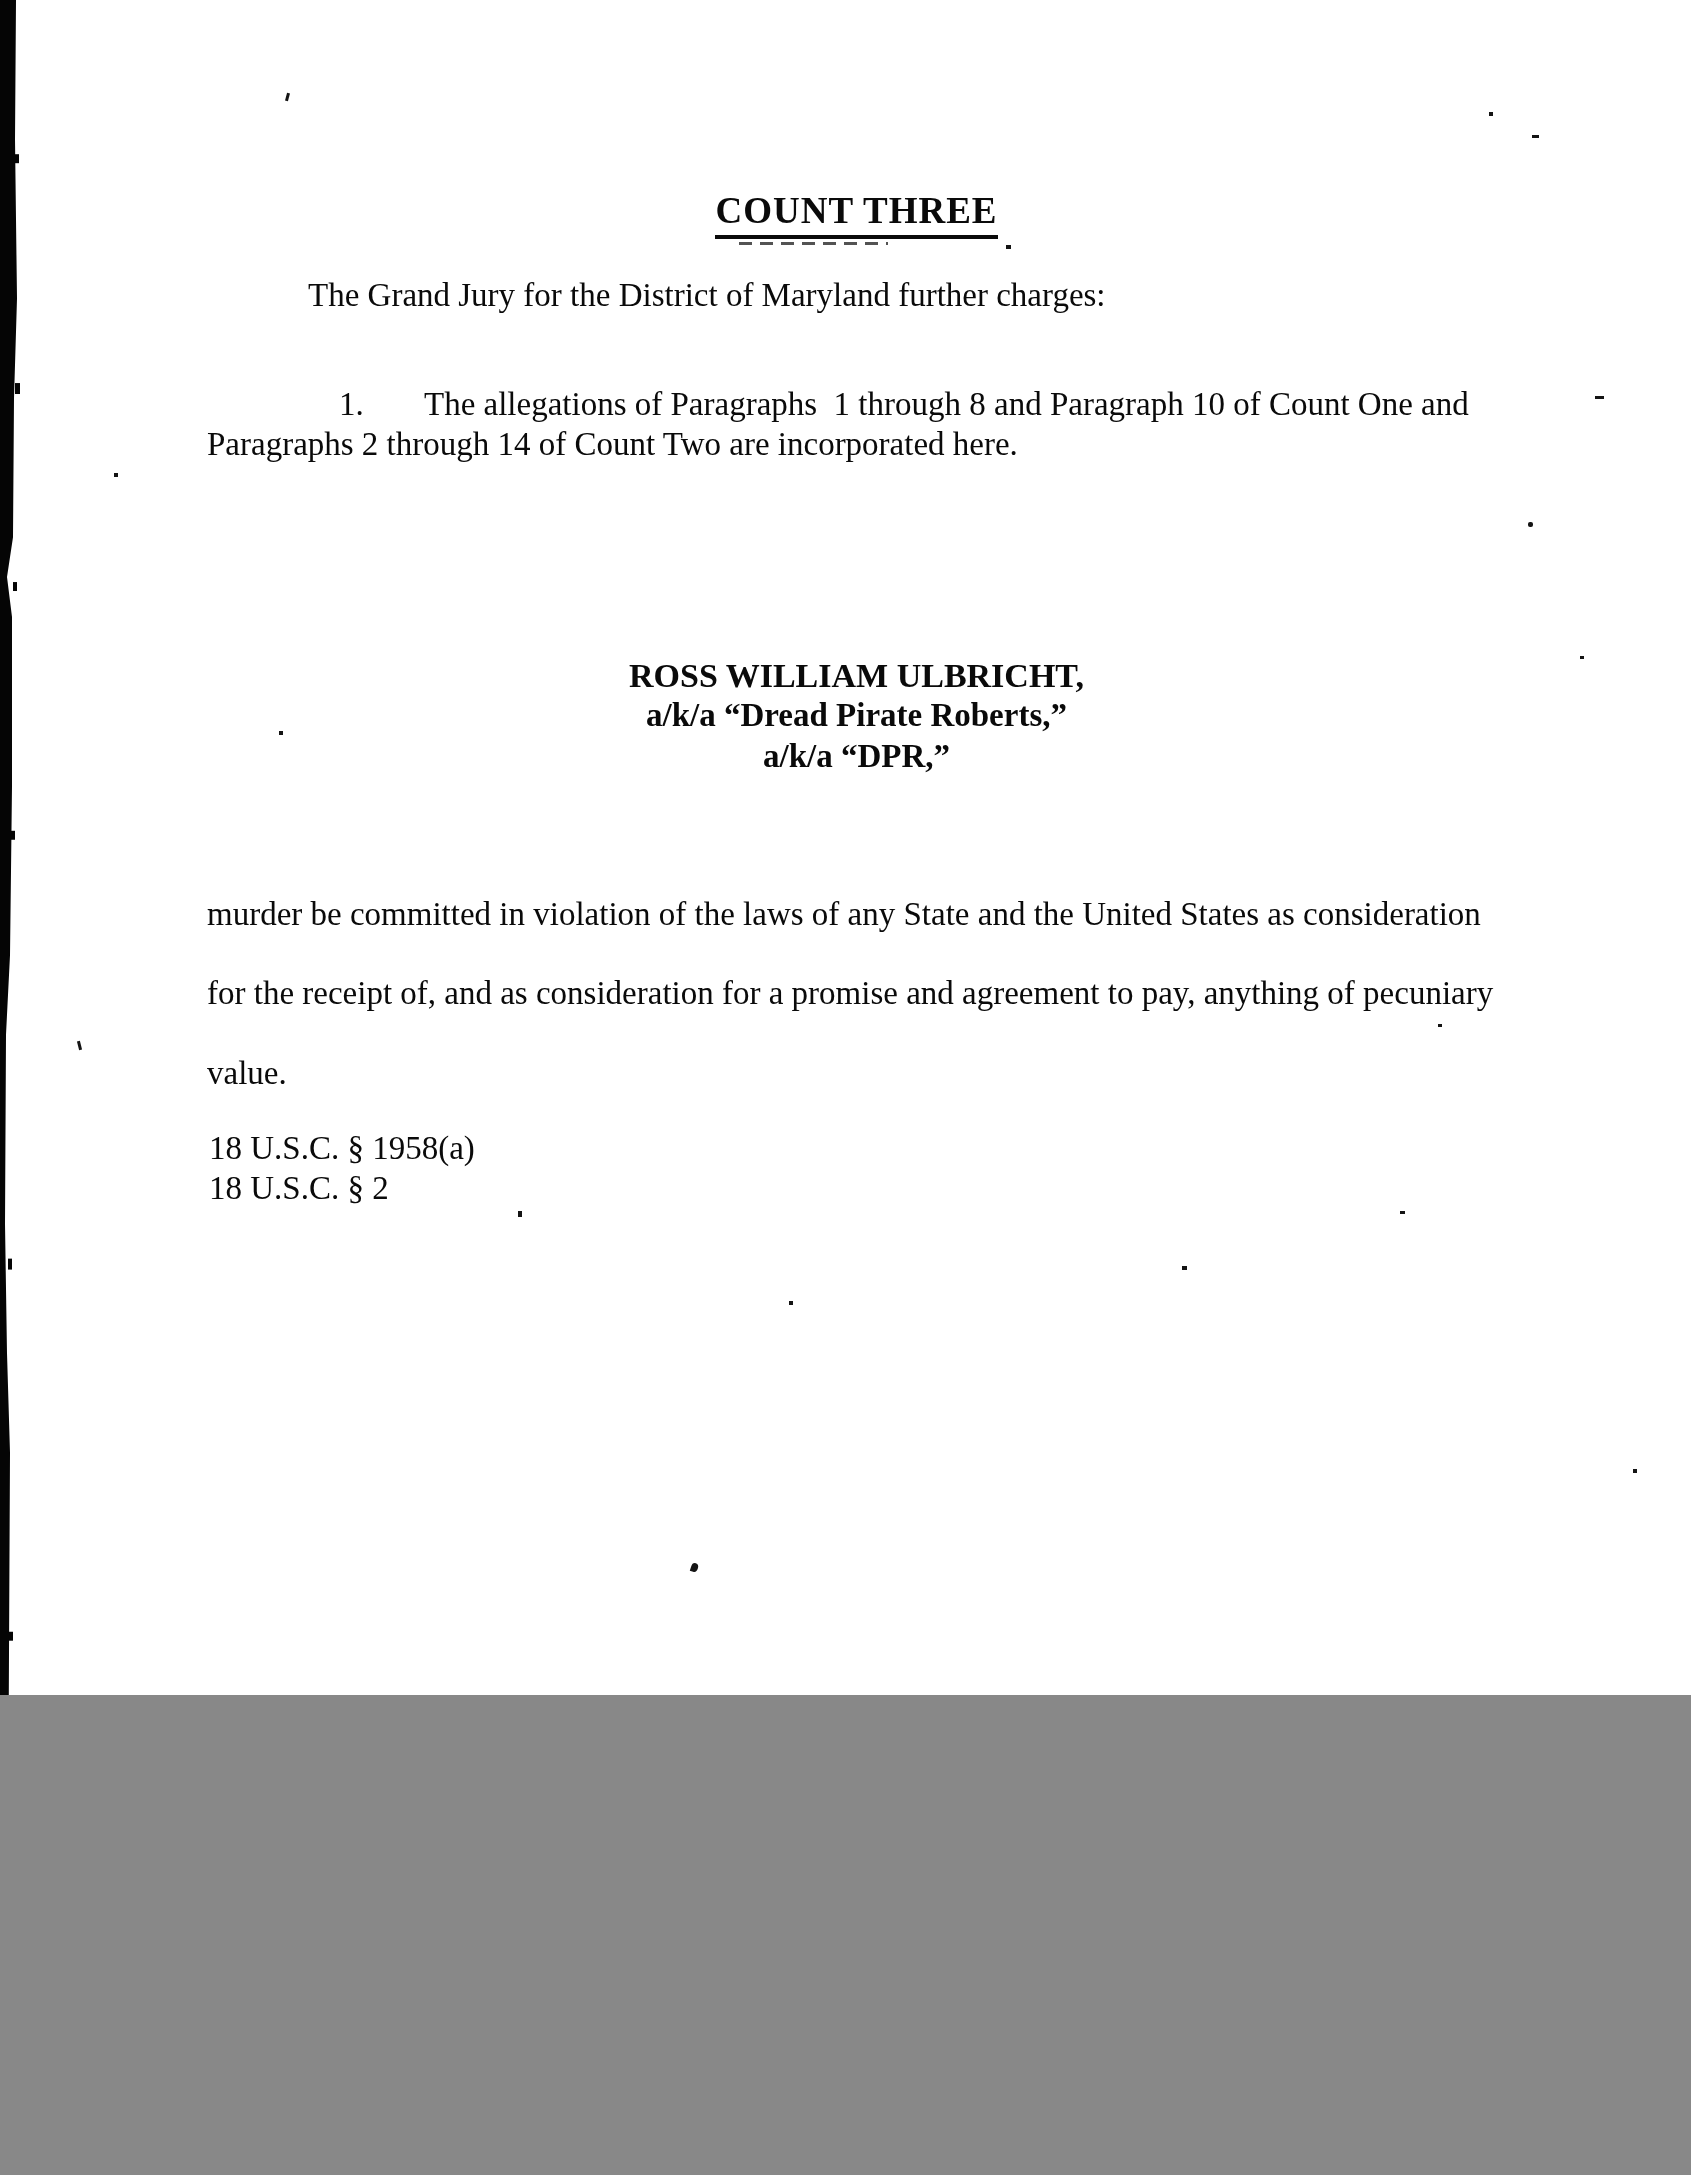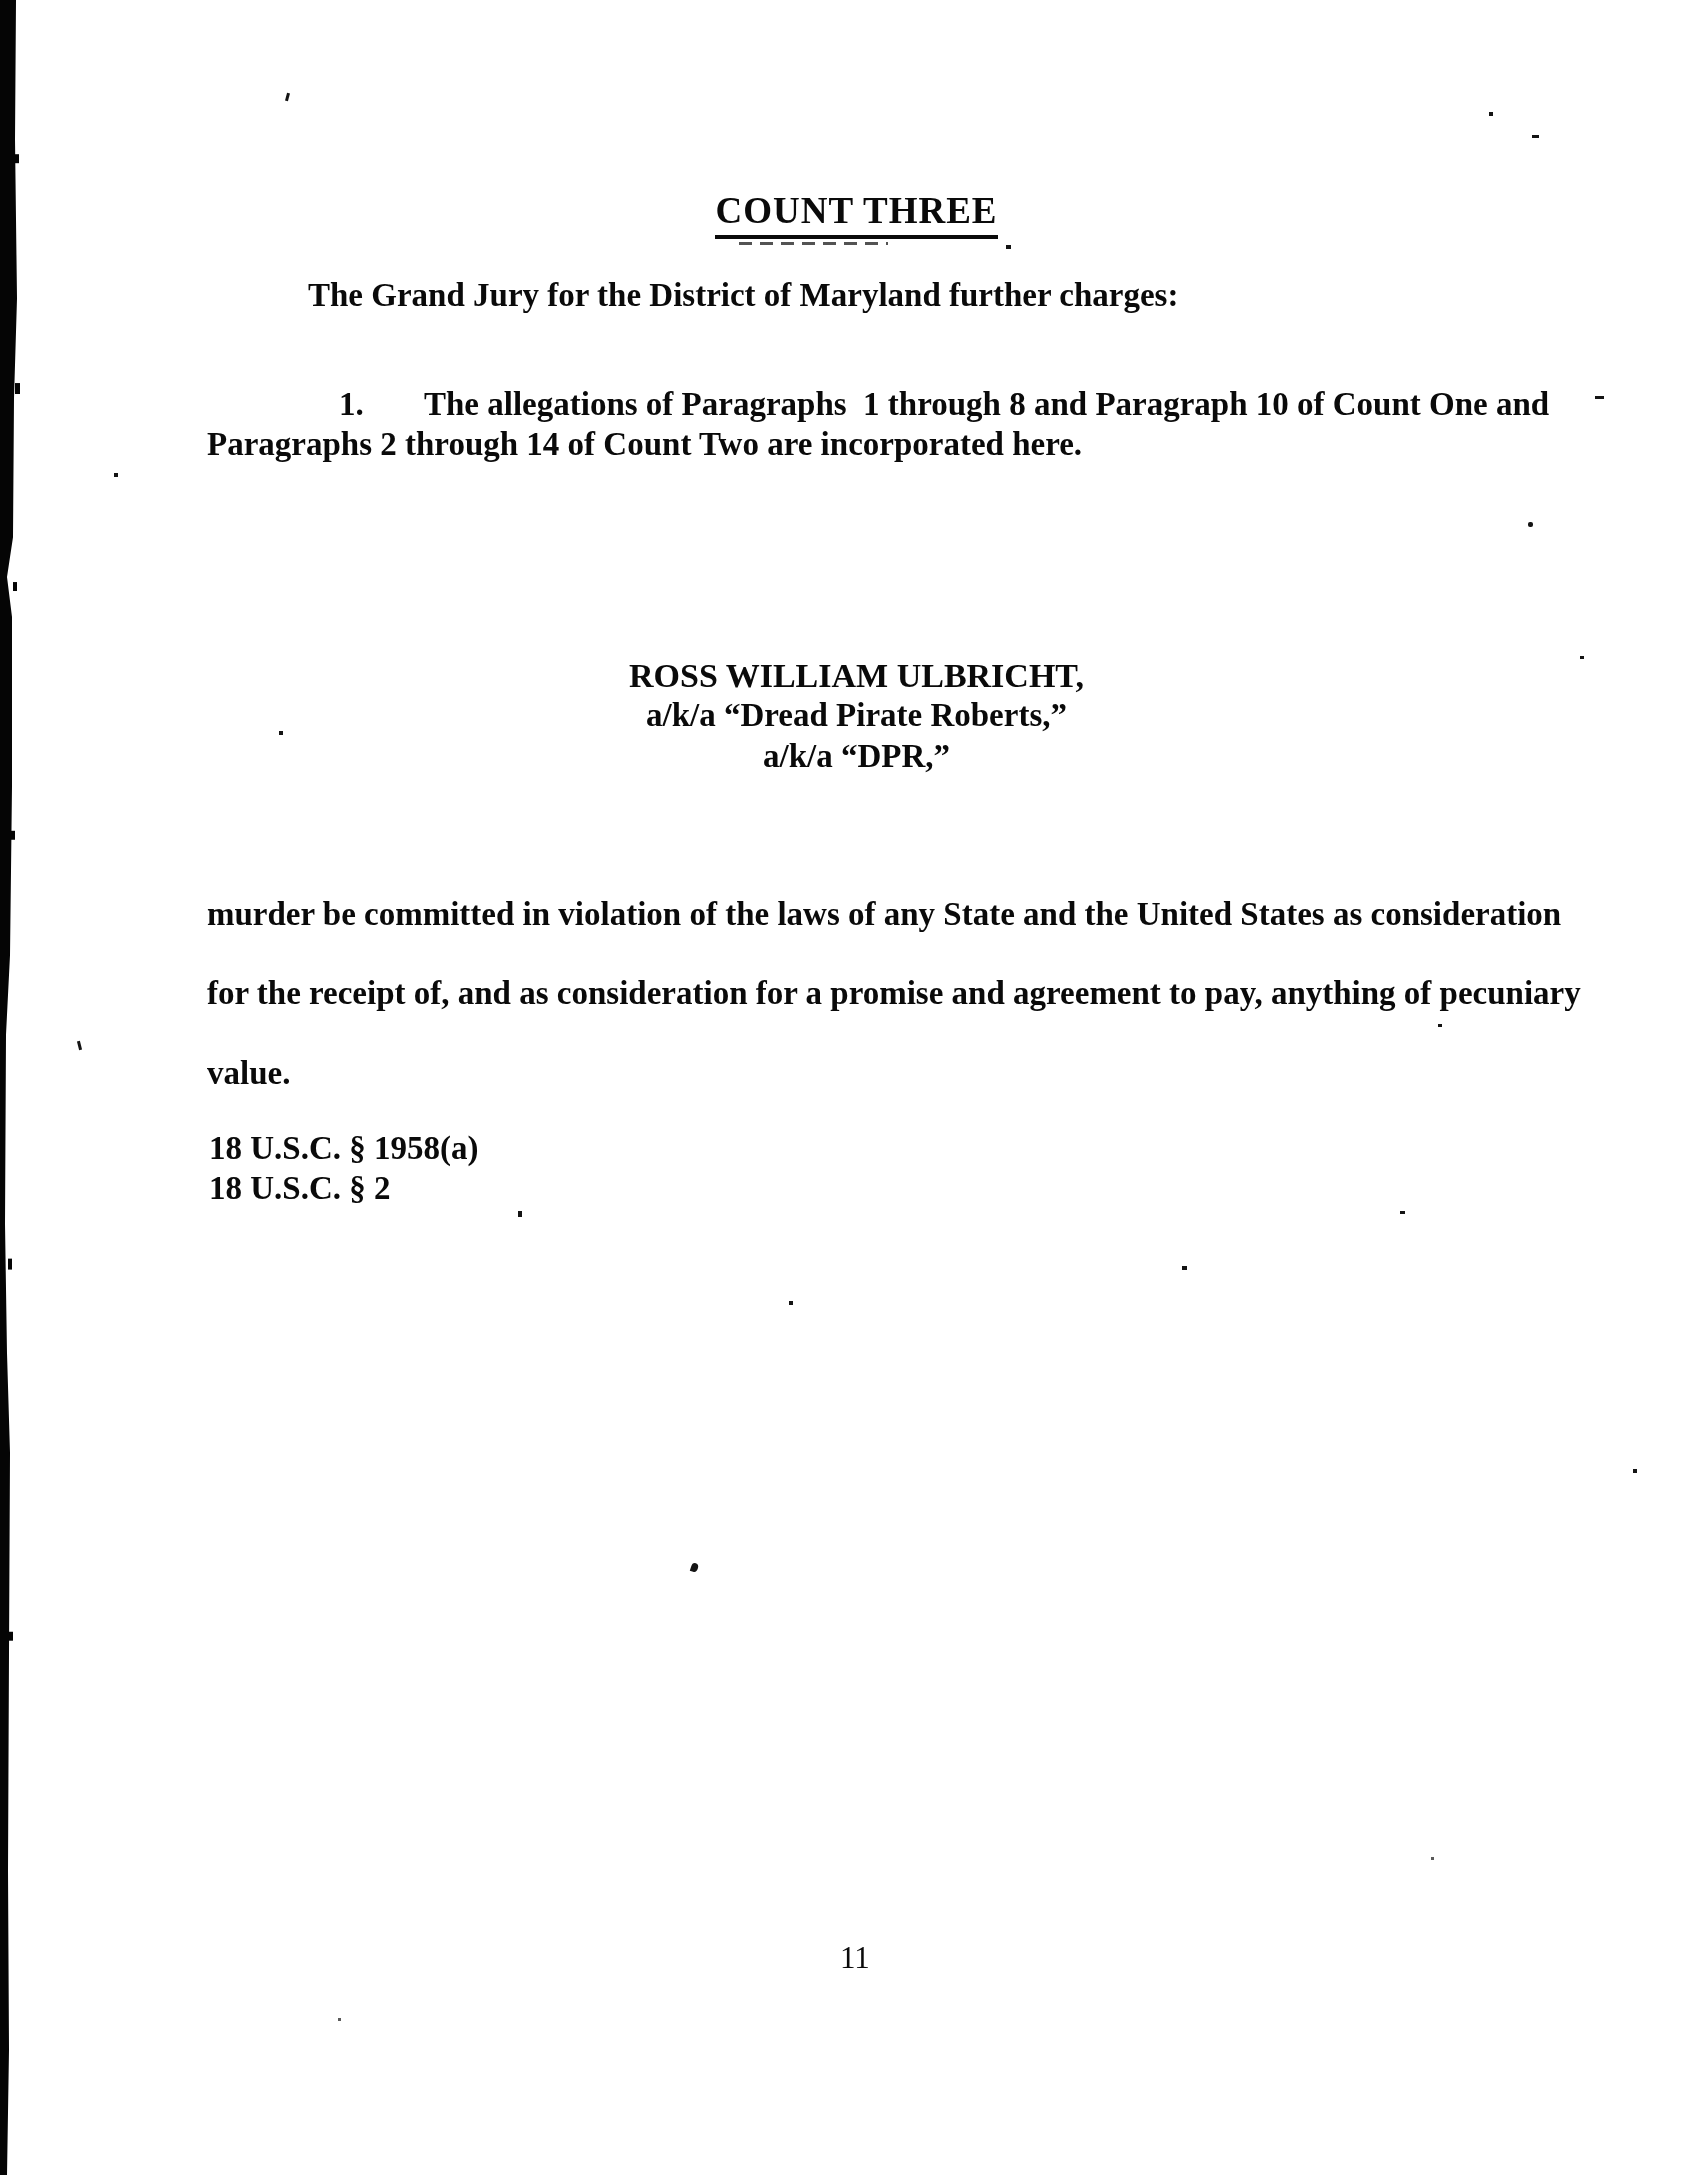--- a/index.html
+++ b/index.html
@@ -3,33 +3,32 @@
 <meta charset="utf-8">
 <style>
   :root{
     --ink:#0a0a0a;
     --paper:#ffffff;
   }
   html,body{margin:0;padding:0;background:#888;}
   .page{
     position:relative;
     width:1692px;
-    height:2175px;
+    height:1695px;
     background:var(--paper);
     overflow:hidden;
     font-family:"Liberation Serif", serif;
     color:var(--ink);
   }
   .line{
     position:absolute;
     white-space:pre;
     font-size:33px;
     line-height:40px;
     color:var(--ink);
-    font-weight:bold;
   }
   .title-wrap{
     position:absolute;
     left:0;
     top:189px;
     width:1713px;
     text-align:center;
   }
   .doc-title{
     display:inline-block;

